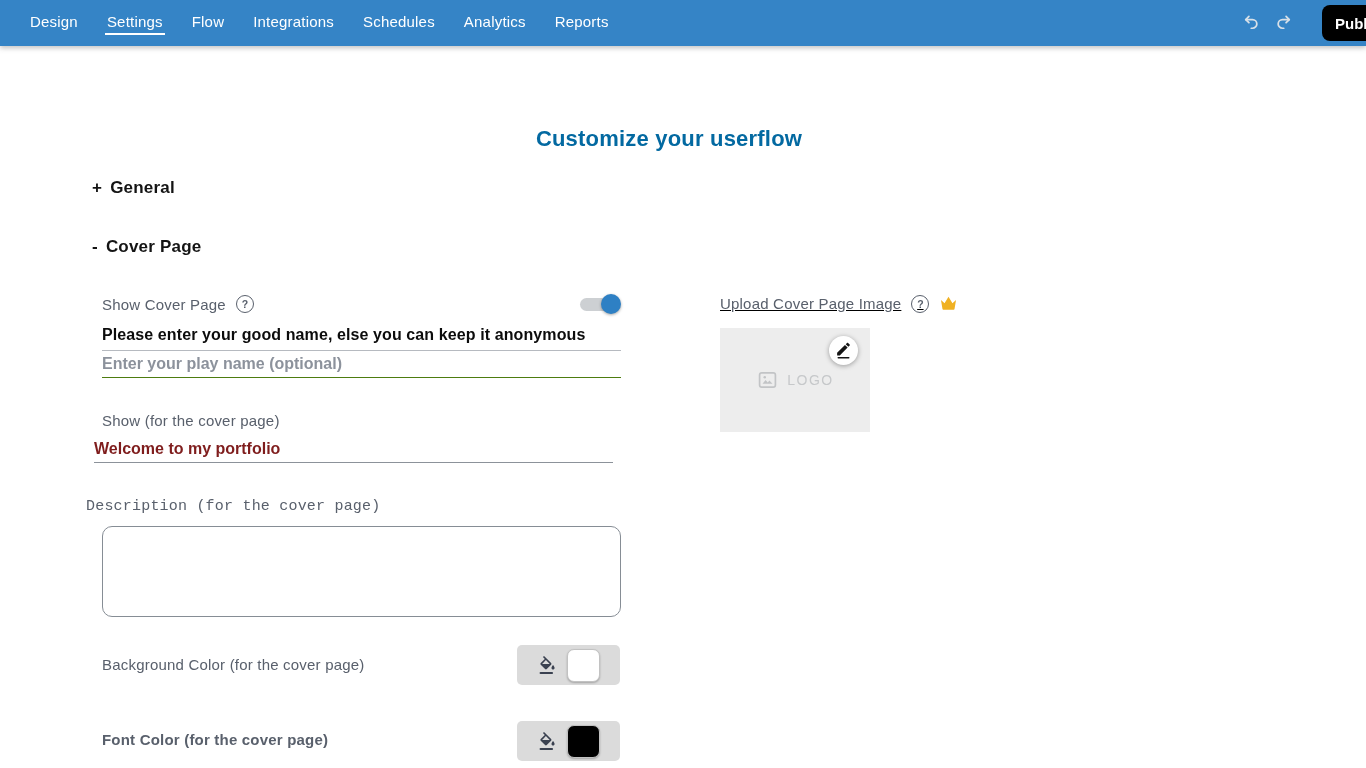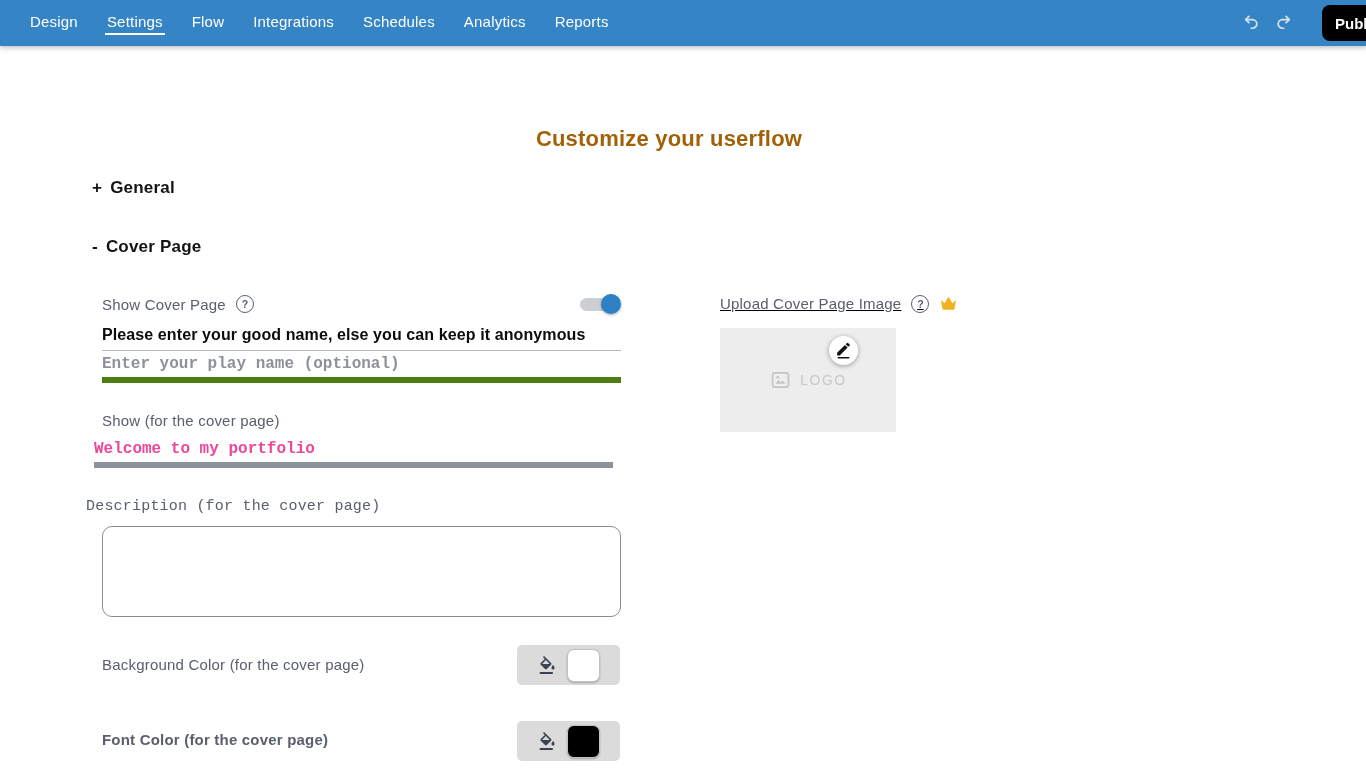--- a/index.html
+++ b/index.html
@@ -33,21 +33,21 @@
   .publish-btn{
     position:absolute;left:1322px;top:5px;width:110px;height:36px;
     background:#000;color:#fff;border:none;border-radius:8px;
     font-size:15px;font-weight:bold;text-align:left;padding:0 0 0 13px;
     font-family:inherit;cursor:pointer;white-space:nowrap;
   }
 
   
   .page-title{
     position:absolute;left:0;top:126px;width:1338px;text-align:center;
-    font-size:22px;font-weight:bold;color:#a16207;letter-spacing:.2px;
+    font-size:22px;font-weight:bold;color:#0369a1;letter-spacing:.2px;
   }
   .section-head{
     position:absolute;left:92px;font-size:17px;font-weight:bold;color:#141414;
     cursor:pointer;display:flex;gap:8px;letter-spacing:.2px;
   }
   #sectionGeneral{top:178px;}
   #sectionCover{top:237px;}
 
   
   .field-label{font-size:15px;color:#59606c;letter-spacing:.2px;}
@@ -67,22 +67,22 @@
     background:#2e80c4;box-shadow:0 1px 3px rgba(0,0,0,.35);
   }
   .toggle.on .knob{left:auto;right:0;}
 
   
   .q-text{
     left:102px;top:326px;width:519px;font-size:16px;font-weight:bold;color:#0c0c0c;
     padding-bottom:6px;border-bottom:1px solid #b6bac0;letter-spacing:.1px;
   }
   .line-input{
-    border:none;border-bottom:6px solid #4d7c0f;outline:none;background:transparent;
-    font-family:Liberation Mono, monospace;font-size:16px;font-weight:bold;color:#ec4899;padding:0 0 4px 0;
+    border:none;border-bottom:1px solid #4d7c0f;outline:none;background:transparent;
+    font-family:Liberation Sans, sans-serif;font-size:16px;font-weight:bold;color:#7f1d1d;padding:0 0 4px 0;
   }
   .line-input::placeholder{color:#8c929c;opacity:1;}
   #playNameInput{left:102px;top:355px;width:519px;}
   #titleInput{left:94px;top:440px;width:519px;border-bottom-color:#8c929a;}
   #titleLabel{left:102px;top:412px;}
   #descLabel{left:86px;top:498px;font-family:Liberation Mono, monospace;}
   .desc-area{
     left:102px;top:526px;width:495px;height:67px;resize:none;outline:none;
     border:1px solid #868d95;border-radius:10px;background:#fff;
     font-family:inherit;font-size:15px;color:#222;padding:11px;
@@ -101,21 +101,21 @@
   .color-btn svg{width:19px;height:19px;}
   .swatch{
     width:31px;height:31px;border-radius:7px;border:1px solid #c2c2c2;
     box-shadow:0 1px 2px rgba(0,0,0,.25);background:#fff;
   }
 
   
   #uploadRow{left:720px;top:294px;text-decoration:underline;}
   .crown{width:19px;height:19px;display:inline-flex;}
   .logo-box{
-    position:absolute;left:720px;top:328px;width:176px;height:104px;background:#ededed;
+    position:absolute;left:720px;top:328px;width:150px;height:104px;background:#ededed;
     display:flex;align-items:center;justify-content:center;cursor:pointer;
   }
   .logo-inner{display:flex;align-items:center;gap:8px;color:#c6c8ca;}
   .logo-inner svg{width:23px;height:20px;}
   .logo-text{font-size:14px;letter-spacing:1.5px;color:#c6c8ca;}
   .edit-circle{
     position:absolute;left:829px;top:336px;width:29px;height:29px;border-radius:50%;
     background:#fff;box-shadow:0 1px 5px rgba(0,0,0,.35);
     display:flex;align-items:center;justify-content:center;cursor:pointer;
   }

